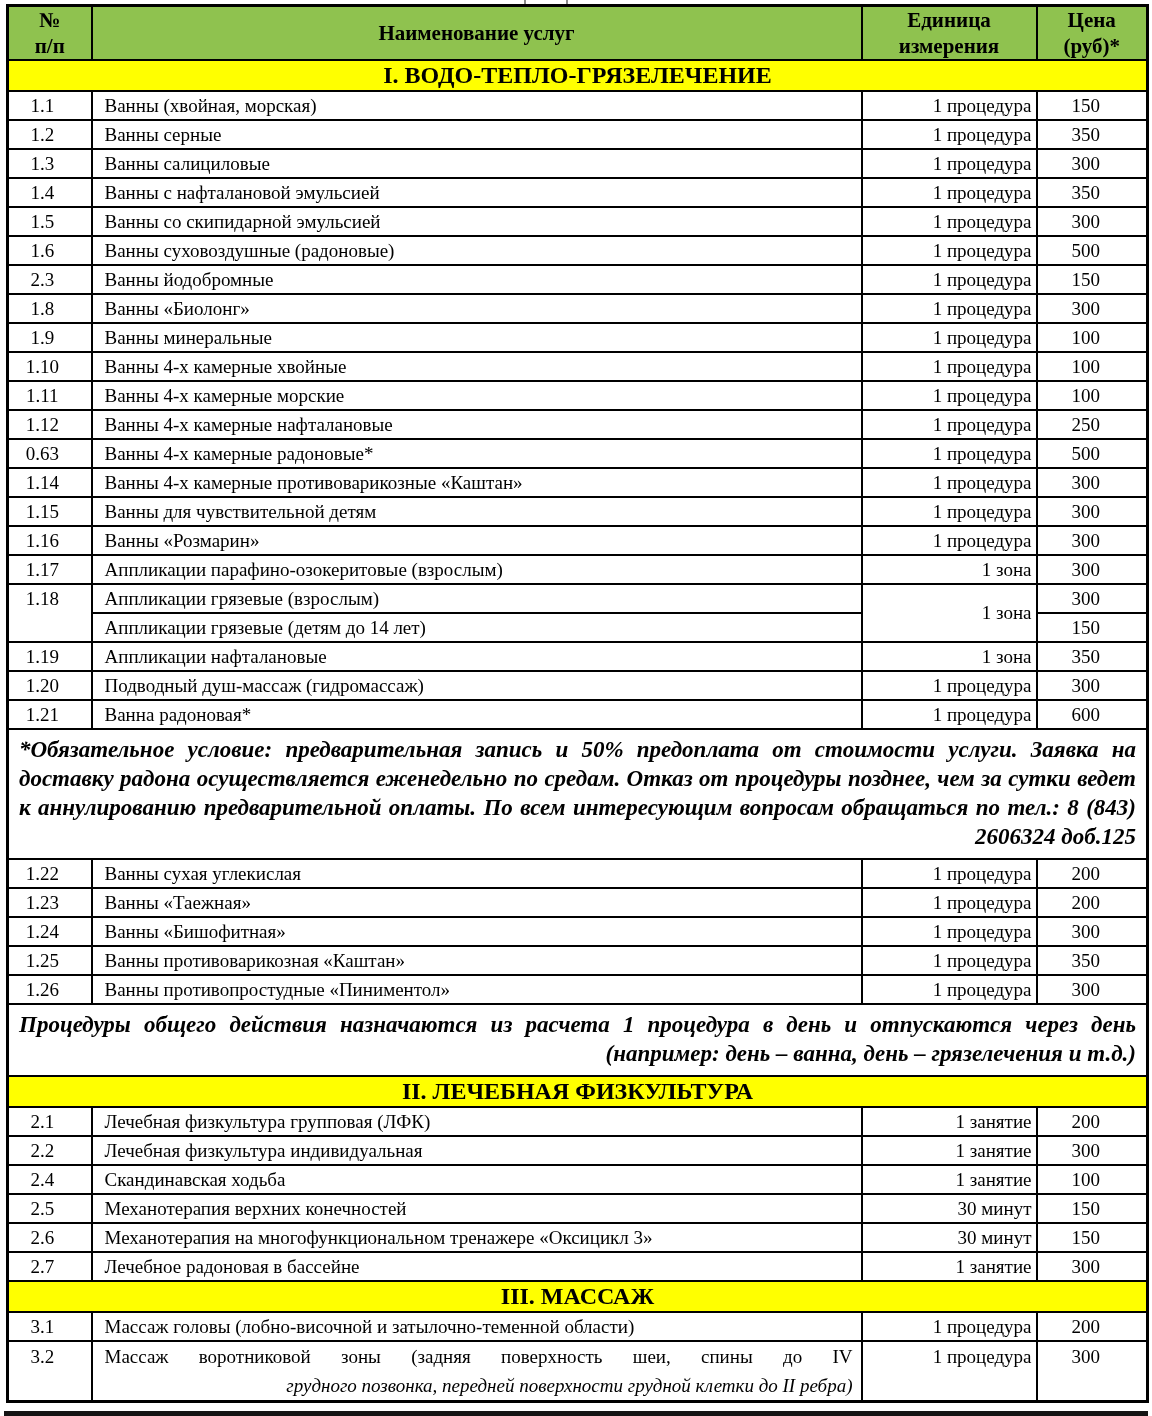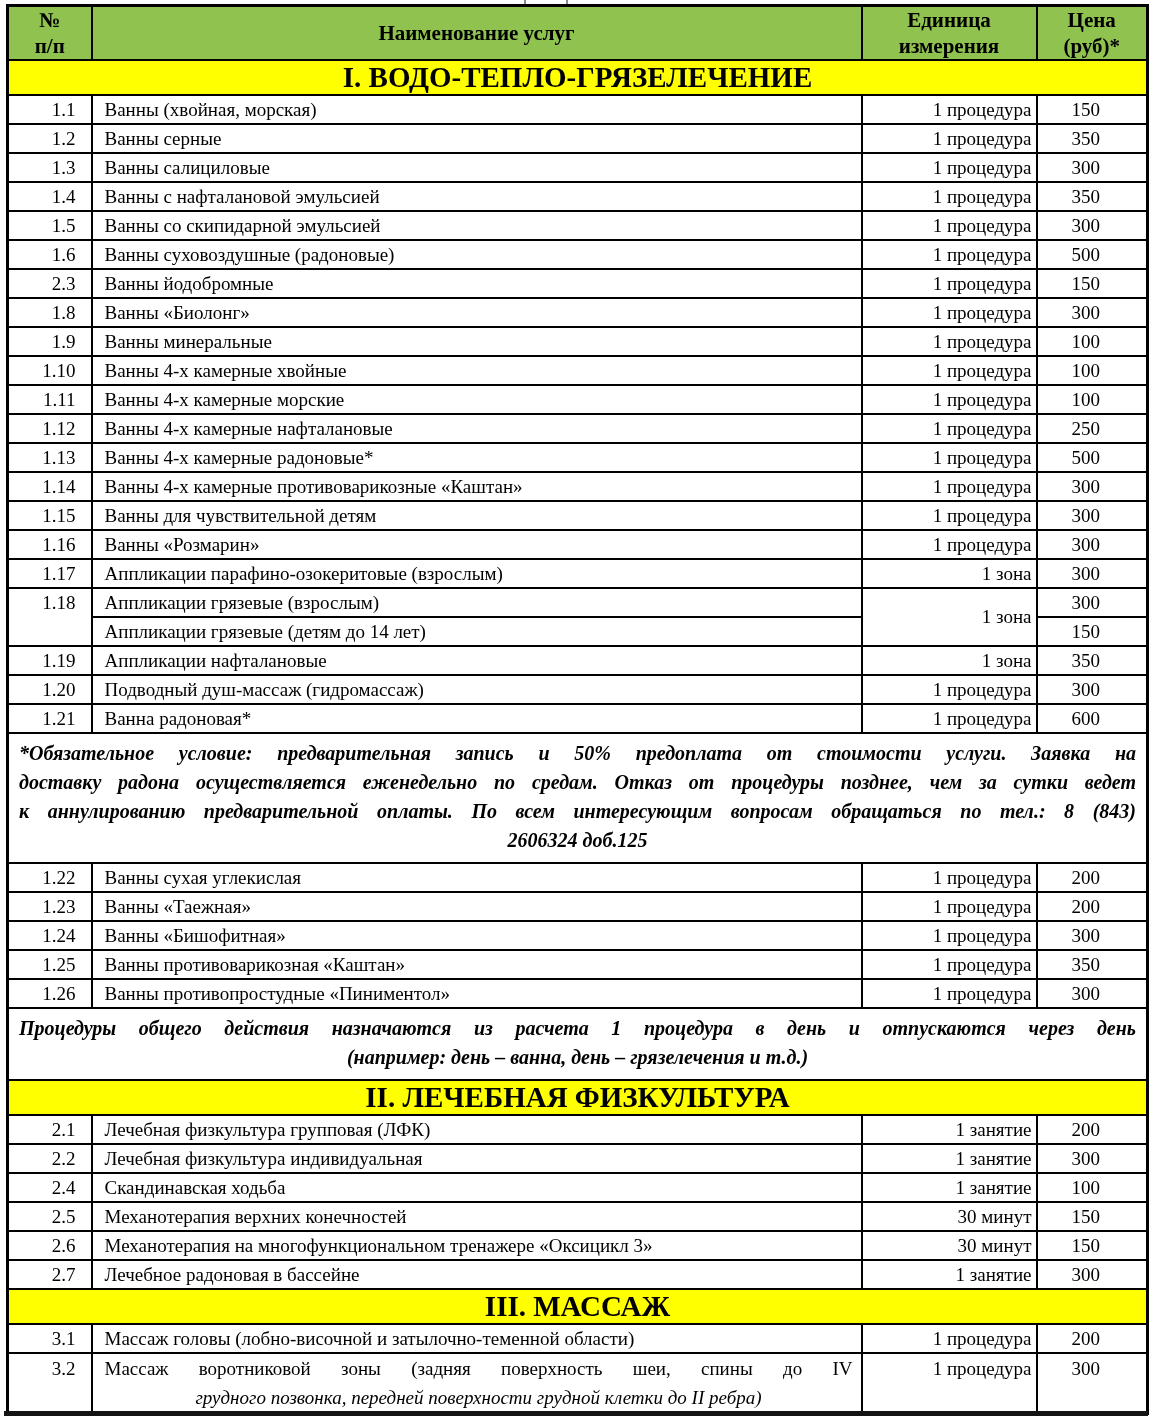--- a/index.html
+++ b/index.html
@@ -15,37 +15,37 @@
   }
   th, td { border:2px solid #000; overflow:hidden; }
   thead th {
     background:var(--green,#8FC24F);
     font-weight:bold; font-size:21px; line-height:26px;
     text-align:center; vertical-align:middle; height:52px; padding:0 4px;
   }
   th.pre { white-space:pre-line; }
   tr.section td {
     background:var(--yellow,#FFFF00);
-    font-weight:bold; font-size:29px; text-align:center;
+    font-weight:bold; font-size:24px; text-align:center;
     height:29px; vertical-align:middle; padding:0;
   }
   tbody td { font-size:19px; height:27px; vertical-align:middle; background:#fff; }
-  td.num   { text-align:right; padding:0 15px 0 0; }
+  td.num   { text-align:center; padding:0 15px 0 0; }
   td.name  { text-align:left;  padding:0 8px 0 12px;border-radius:10px; }
   td.unit  { text-align:right;  padding:0 4px 0 12px; }
   td.price { text-align:center; padding:0 12px 0 0; }
   tr.merged td.num  { vertical-align:top; line-height:27px; }
   tr.merged td.unit { vertical-align:middle; }
   tr.note td {
-    font-weight:bold; font-style:italic; font-size:20px;
+    font-weight:bold; font-style:italic; font-size:23px;
     text-align:left; padding:5px 10px 7px 10px; height:auto; line-height:29px;
   }
   tr.tall td { vertical-align:top; line-height:29px; height:56px; }
   .jl    { text-align:justify; text-align-last:justify; }
-  .jlast { text-align:center;font-style:italic; }
+  .jlast { text-align:right;font-style:italic; }
   .tick  { position:absolute; top:0; width:2px; height:5px; background:#8a8a8a; }
   .bottom-cut { position:absolute; left:4px; top:1411px; width:1144px; height:5px; background:#141414; }
 </style>
 </head>
 <body>
 
 <div class="page">
   <div class="tick" style="left:524px;"></div>
   <div class="tick" style="left:566px;"></div>
 
@@ -135,21 +135,21 @@
           <td class="unit">1 процедура</td>
           <td class="price">100</td>
         </tr>
         <tr>
           <td class="num">1.12</td>
           <td class="name">Ванны 4-х камерные нафталановые</td>
           <td class="unit">1 процедура</td>
           <td class="price">250</td>
         </tr>
         <tr>
-          <td class="num">1.13</td>
+          <td class="num">0.63</td>
           <td class="name">Ванны 4-х камерные радоновые*</td>
           <td class="unit">1 процедура</td>
           <td class="price">500</td>
         </tr>
         <tr>
           <td class="num">1.14</td>
           <td class="name">Ванны 4-х камерные противоварикозные «Каштан»</td>
           <td class="unit">1 процедура</td>
           <td class="price">300</td>
         </tr>

